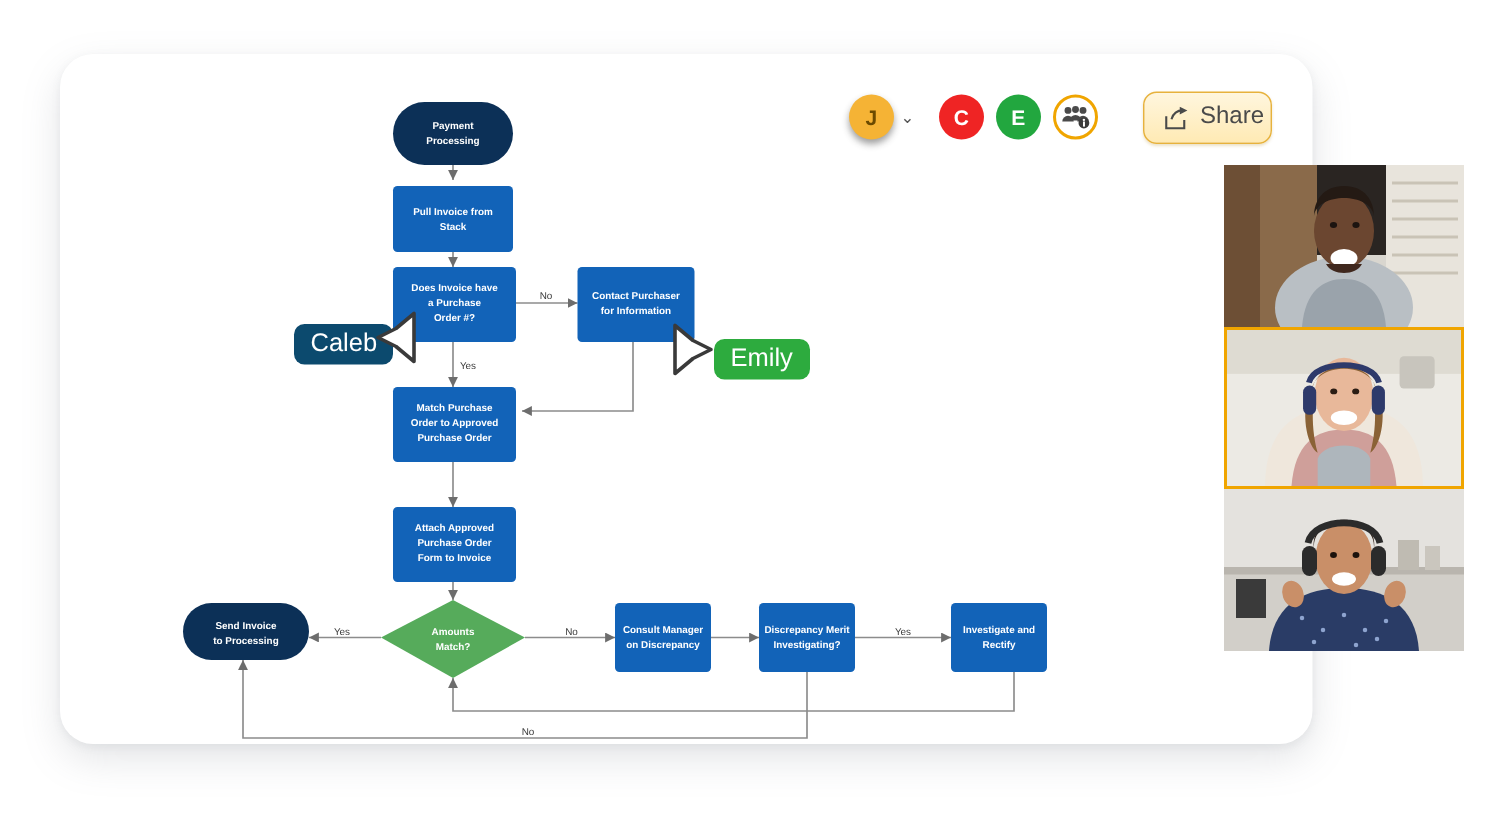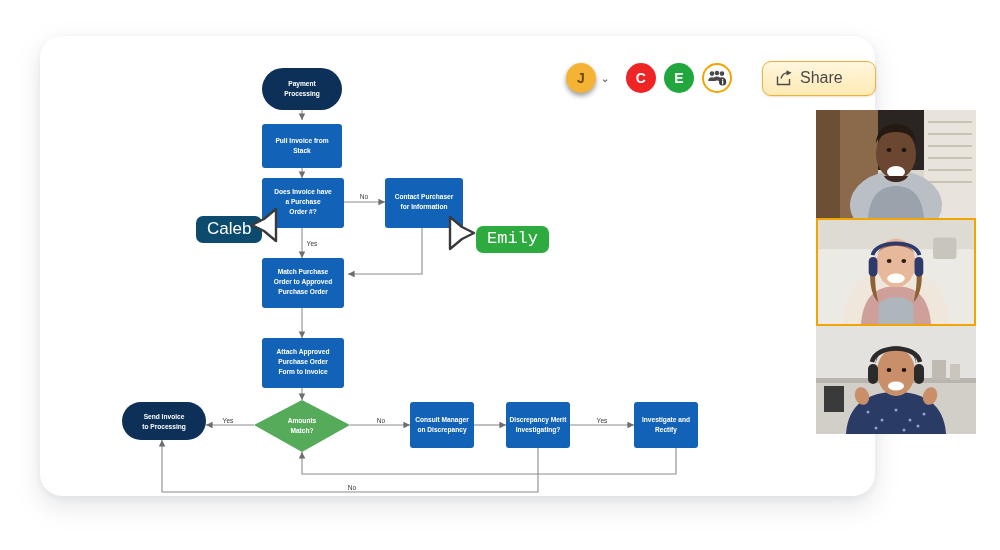--- a/index.html
+++ b/index.html
@@ -33,22 +33,22 @@
   .av-j{background:#f5b335;box-shadow:0 3px 5px rgba(40,40,40,.45);color:#6b4a00;}
   .av-c{background:#ef2424;}
   .av-e{background:#22a73f;}
   .chev{width:18px;display:flex;align-items:center;justify-content:center;color:#555;font-size:11px;}
   .gap{width:12px;}
   #people-chip{
     width:30px;height:30px;border-radius:50%;border:2px solid #f0a500;background:#fff;
     display:flex;align-items:center;justify-content:center;box-sizing:border-box;
   }
   #share-btn{
-    margin-left:30px;display:flex;align-items:center;gap:7px;
-    padding:7px 32px 8px 13px;border-radius:9px;
+    margin-left:30px;display:flex;align-items:flex-end;gap:7px;
+    padding:7px 4px 8px 13px;border-radius:9px;
     background:linear-gradient(180deg,#fff6de 0%,#ffeab4 100%);
     border:1.5px solid #e7b23d;color:#4a4a4a;font-size:16px;
     box-shadow:0 1px 2px rgba(180,140,40,.25);cursor:pointer;
   }
 
   
   #video-panel{position:absolute;left:816px;top:110px;width:160px;height:325px;}
   .tile{position:relative;width:160px;height:108px;overflow:hidden;box-sizing:border-box;}
   .tile.active{border:2px solid #f0a500;}
   .tile-img{position:absolute;inset:0;}
@@ -170,21 +170,21 @@
   </svg>
 
   <div class="cursor-badge c-caleb" style="left:196px;top:216px;">Caleb</div>
   <svg class="cursor-arrow" style="left:246px;top:206px;" width="32" height="38" viewBox="0 0 32 38">
     <path d="M30,3 L30,35 L18,25 L6,19 L18,13 Z" fill="#ffffff" stroke="#3a3a3a" stroke-width="2.4" stroke-linejoin="round"></path>
   </svg>
 
   <svg class="cursor-arrow" style="left:448px;top:214px;" width="32" height="38" viewBox="0 0 32 38">
     <path d="M2,3 L2,35 L14,25 L26,19 L14,13 Z" fill="#ffffff" stroke="#3a3a3a" stroke-width="2.4" stroke-linejoin="round"></path>
   </svg>
-  <div class="cursor-badge c-emily" style="left:476px;top:226px;font-family:Liberation Mono, monospace;">Emily</div>
+  <div class="cursor-badge c-emily" style="left:476px;top:226px;">Emily</div>
 
   <div id="toolbar">
     <div class="avatar av-j">J</div>
     <div class="chev">⌄</div>
     <div class="gap"></div>
     <div class="avatar av-c">C</div>
     <div style="width:8px"></div>
     <div class="avatar av-e">E</div>
     <div style="width:8px"></div>
 

